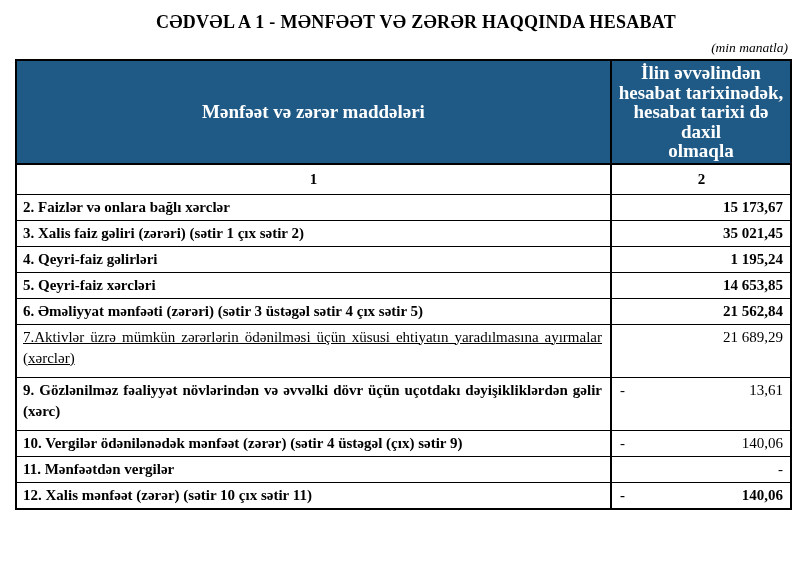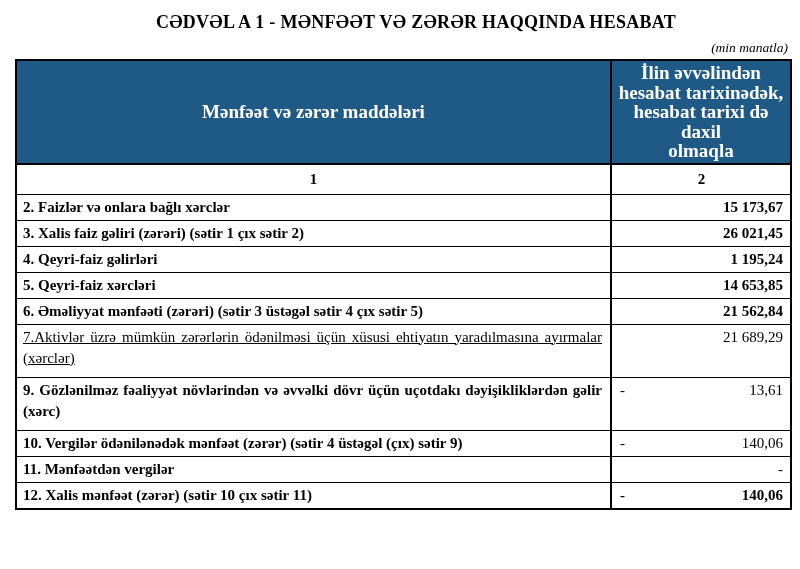--- a/index.html
+++ b/index.html
@@ -128,21 +128,21 @@
               <span class="dash"></span>
               <span class="num">15 173,67</span>
             </div>
           </td>
       </tr>
       <tr class="h26">
         <td class="label">3. Xalis faiz gəliri (zərəri) (sətir 1 çıx sətir 2)</td>
         <td class="value">
             <div class="val-wrap">
               <span class="dash"></span>
-              <span class="num">26 021,45</span>
+              <span class="num">35 021,45</span>
             </div>
           </td>
       </tr>
       <tr class="h26">
         <td class="label">4. Qeyri-faiz gəlirləri</td>
         <td class="value">
             <div class="val-wrap">
               <span class="dash"></span>
               <span class="num">1 195,24</span>
             </div>

